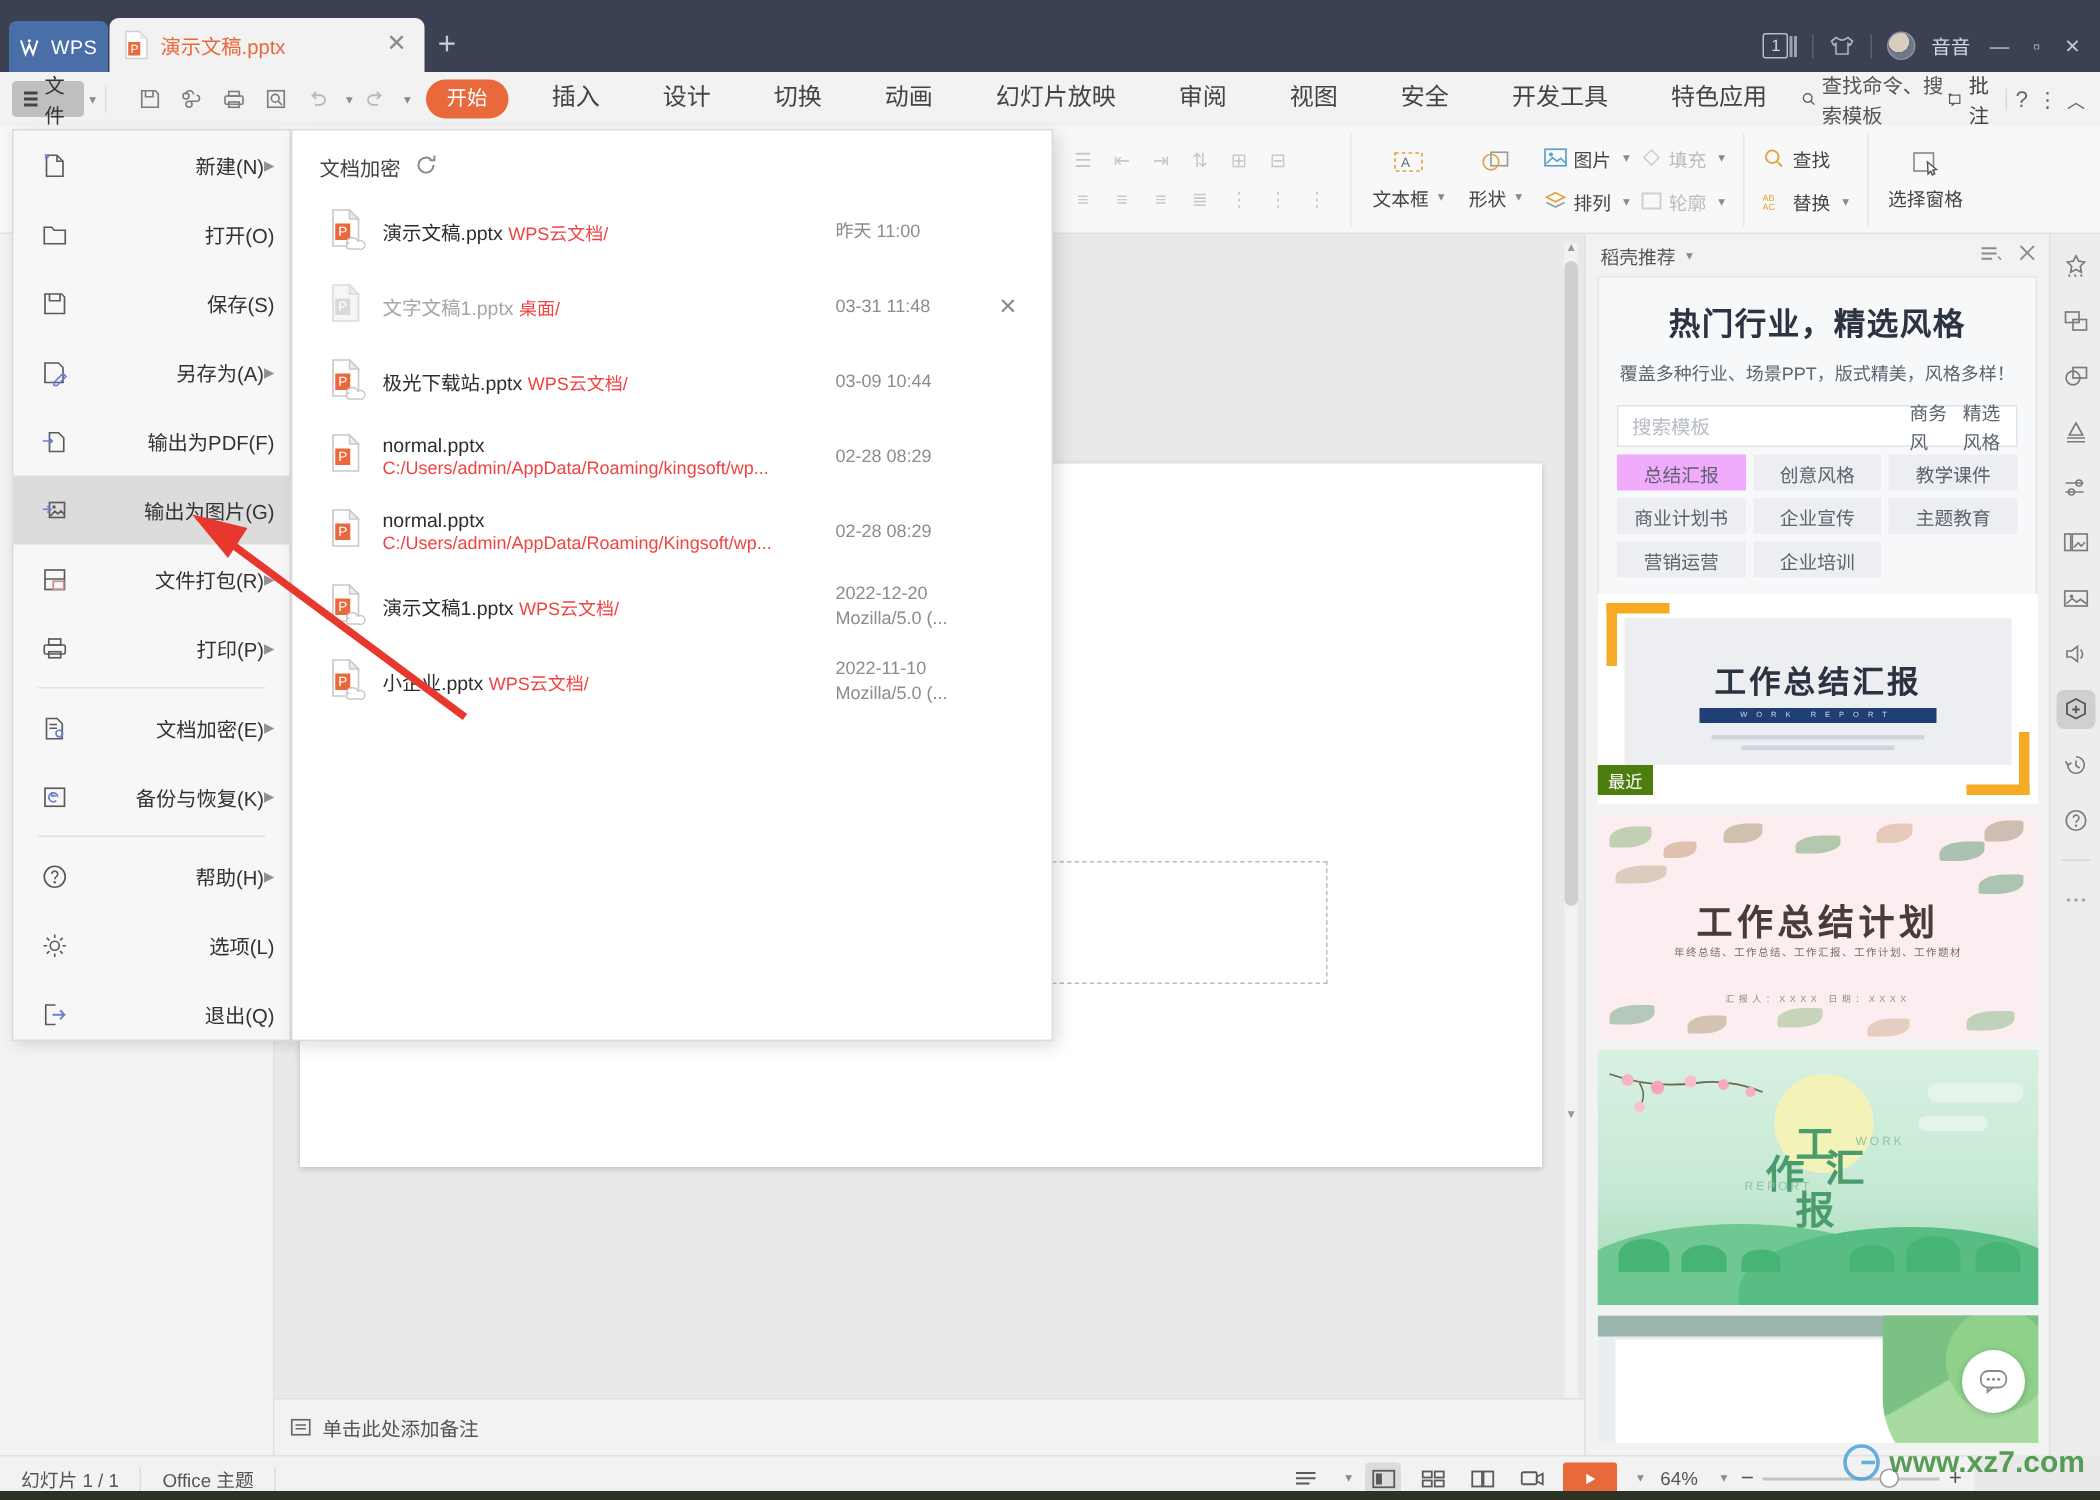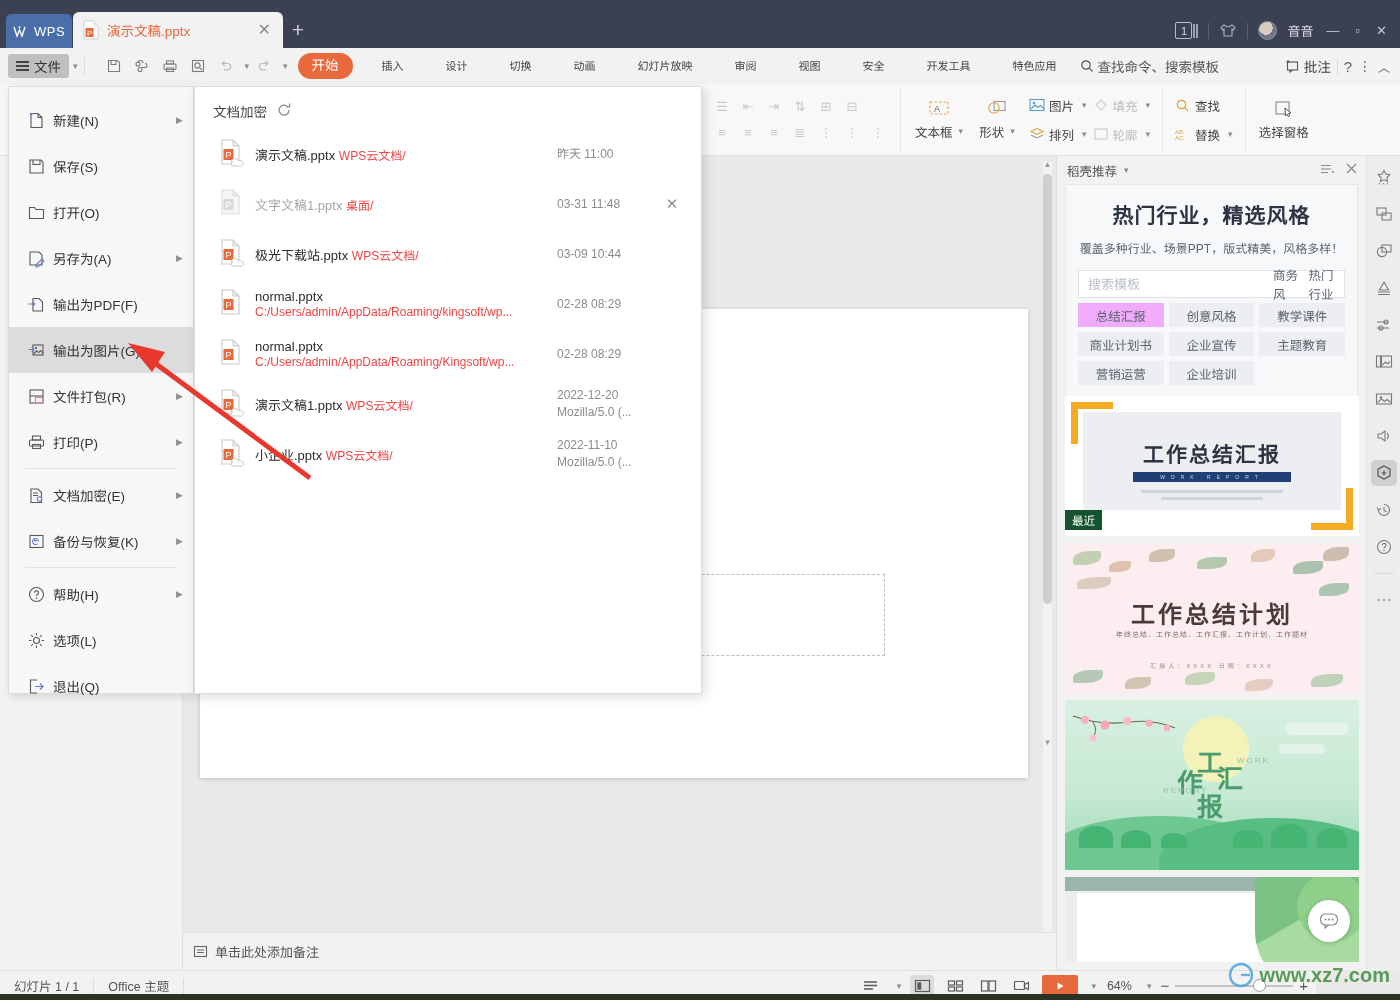--- a/index.html
+++ b/index.html
@@ -78,21 +78,21 @@
     color:#333; font-size:13.5px;
   }
   .hamb { display:inline-block; width:13px; }
   .hamb i { display:block; height:1.6px; background:#444; margin:2.6px 0; }
   .caret-sm { color:#8a8a8a; font-size:9px; margin-left:4px; }
   .qat { display:flex; align-items:center; gap:2px; margin-left:10px; }
   .qat .q { width:26px; height:26px; display:flex;align-items:center;justify-content:center; color:#7d7d7d; }
   .vsep { width:1px; height:18px; background:#dcdcdc; margin:0 6px; }
   .tab-list { display:flex; align-items:center; gap:16px; margin-left:10px; }
   .rtab {
-    padding:0 13px; height:26px; line-height:26px; font-size:11px; color:#444;
+    padding:0 13px; height:26px; line-height:26px; font-size:16px; color:#444;
     white-space:nowrap;
   }
   .rtab.active {
     background:#e8693b; color:#fff; border-radius:13px; padding:0 14px;
     font-size:13.5px;
   }
   .search-cmd { display:flex; align-items:center; gap:4px; color:#555; font-size:13.5px; margin-left:10px; }
   .ribbon-right { margin-left:auto; display:flex; align-items:center; gap:6px; padding-right:10px; color:#666; }
   .pizhu { display:flex; align-items:center; gap:4px; font-size:13.5px; color:#444; }
 
@@ -183,21 +183,21 @@
   .tpl-search .chip { width:74px; display:flex; align-items:center; justify-content:center; font-size:12.5px; color:#5c646f; }
   .tagrow { display:flex; gap:5px; margin-top:5px; }
   .tag {
     flex:1 1 0; height:24px; background:#eceef1; color:#5c646f;
     display:flex; align-items:center; justify-content:center; font-size:12.5px;
   }
   .tag.sel { background:#f0abfc; }
   .thumbs { position:absolute; left:8px; top:240px; width:294px; height:566px; overflow:hidden; }
   .tcard { position:relative; width:294px; margin-bottom:7px; }
   .badge-recent {
-    position:absolute; left:0; bottom:6px; background:#14532d; color:#fff;
+    position:absolute; left:0; bottom:6px; background:#4d7c0f; color:#fff;
     font-size:11.5px; padding:2px 7px;
   }
 
   
   .t1 { height:140px; background:#fff; position:relative; overflow:hidden; }
   .t1 .fr-tl { position:absolute; left:6px; top:6px; width:42px; height:42px; border-left:7px solid #f5ac24; border-top:7px solid #f5ac24; }
   .t1 .fr-br { position:absolute; right:6px; bottom:6px; width:42px; height:42px; border-right:7px solid #f5ac24; border-bottom:7px solid #f5ac24; }
   .t1 .inner { position:absolute; left:18px; top:16px; right:18px; bottom:26px; background:#eceef2; }
   .t1 .zh { position:absolute; left:0; right:0; top:42px; text-align:center; font-size:21px; font-weight:700; color:#2b3340; letter-spacing:2px; }
   .t1 .bar { position:absolute; left:68px; right:68px; top:76px; height:10px; background:#1f3f75; }
@@ -255,21 +255,21 @@
   .playbtn { width:36px; height:22px; background:#e8693b; color:#fff; display:flex; align-items:center; justify-content:center; border-radius:2px; }
   .zoomslider { display:flex; align-items:center; gap:6px; }
   .zoomslider .track { width:118px; height:2px; background:#c4c4c4; position:relative; }
   .zoomslider .knob { position:absolute; left:78px; top:-6px; width:13px; height:13px; border-radius:50%; background:#fff; border:1px solid #9a9a9a; }
   .taskbar { position:absolute; left:0; top:994px; width:1400px; height:6px; background:#2b3424; }
 
   
   .filemenu {
     position:absolute; left:8px; top:86px; width:186px; height:608px;
     background:#f7f7f7; border:1px solid #dcdcdc; box-shadow:2px 2px 9px rgba(0,0,0,.13);
-    padding-top:10px;
+    text-align:right;
   }
   .fm-item {
     display:flex; align-items:center; height:46px; padding:0 10px 0 18px;
     font-size:13.5px; color:#333; position:relative;
   }
   .fm-item.sel { background:#dcdcdc; }
   .fm-item .fi { width:26px; flex:0 0 26px; display:flex; align-items:center; color:#5a5a5a; }
   .fm-item .fl { flex:1 1 auto; }
   .fm-item .arrow { color:#909090; font-size:9px; }
   .fm-sep { height:1px; background:#e3e3e3; margin:3px 16px; }
@@ -595,21 +595,21 @@
         </span>
       </span>
     </div>
 
     <div class="tpl-card">
       <div class="tpl-h1">热门行业，精选风格</div>
       <div class="tpl-h2">覆盖多种行业、场景PPT，版式精美，风格多样！</div>
       <div class="tpl-search">
         <input placeholder="搜索模板" style="">
         <span class="chip">商务风</span>
-        <span class="chip">热门行业</span>
+        <span class="chip">精选风格</span>
       </div>
       <div class="tagrow">
         <span class="tag sel">总结汇报</span>
         <span class="tag">创意风格</span>
         <span class="tag">教学课件</span>
       </div>
       <div class="tagrow">
         <span class="tag">商业计划书</span>
         <span class="tag">企业宣传</span>
         <span class="tag">主题教育</span>
@@ -870,33 +870,33 @@
             <path d="M11 2.5v4h4" fill="none" stroke="#5a5a5a" stroke-width="1.1"></path>
             <path d="M3 2l1.8 1.8M3 4.5l2.4-2.4M5.6 2l-.8 2.4" stroke="#6b7ecb" stroke-width="1"></path>
           </svg>
       </span>
       <span class="fl">新建(N)</span>
       <span class="arrow">▶</span>
     </div>
     <div class="fm-item">
       <span class="fi">
         <svg width="19" height="19" viewBox="0 0 19 19">
+            <path d="M2.5 4.5h5l1.5 2h7.5v9h-14z" fill="none" stroke="#5a5a5a" stroke-width="1.1"></path>
+          </svg>
+      </span>
+      <span class="fl">打开(O)</span>
+    </div>
+    <div class="fm-item">
+      <span class="fi">
+        <svg width="19" height="19" viewBox="0 0 19 19">
             <path d="M3 3h11l2 2v11H3z" fill="none" stroke="#5a5a5a" stroke-width="1.1"></path>
             <path d="M6 3v4.5h7V3" fill="none" stroke="#5a5a5a" stroke-width="1.1"></path>
           </svg>
       </span>
       <span class="fl">保存(S)</span>
-    </div>
-    <div class="fm-item">
-      <span class="fi">
-        <svg width="19" height="19" viewBox="0 0 19 19">
-            <path d="M2.5 4.5h5l1.5 2h7.5v9h-14z" fill="none" stroke="#5a5a5a" stroke-width="1.1"></path>
-          </svg>
-      </span>
-      <span class="fl">打开(O)</span>
     </div>
     <div class="fm-item">
       <span class="fi">
         <svg width="19" height="19" viewBox="0 0 19 19">
             <path d="M3 3h9l3 3v10H3z" fill="none" stroke="#5a5a5a" stroke-width="1.1"></path>
             <path d="M9 16l6-6 2 2-6 6H9z" fill="none" stroke="#6b7ecb" stroke-width="1.1"></path>
           </svg>
       </span>
       <span class="fl">另存为(A)</span>
       <span class="arrow">▶</span>

